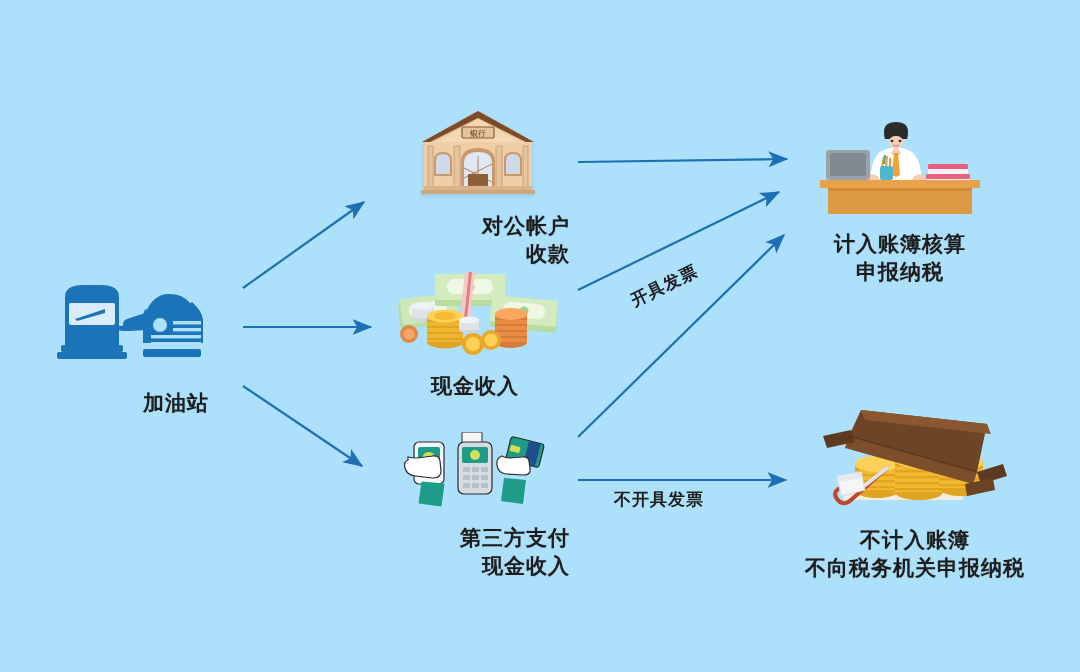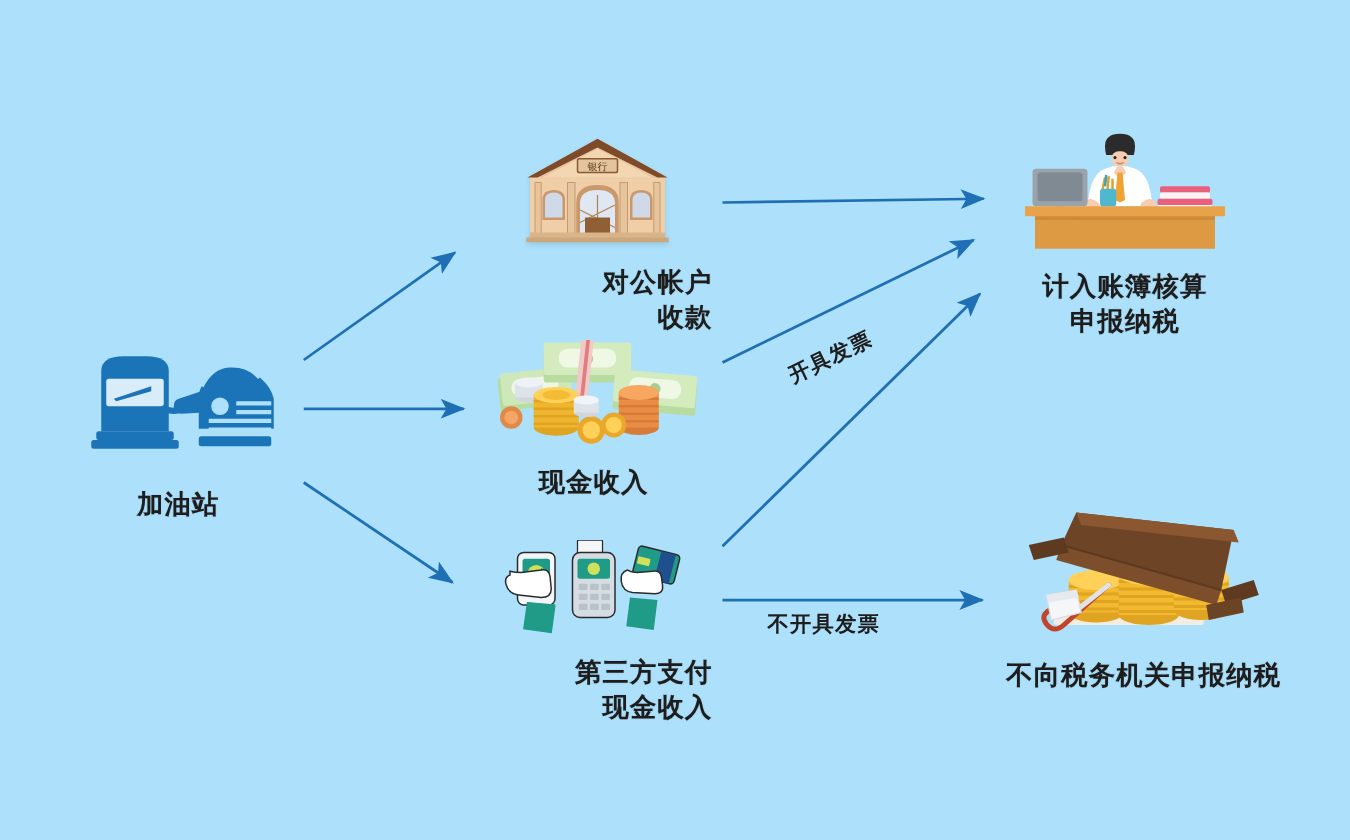--- a/index.html
+++ b/index.html
@@ -91,21 +91,21 @@
     </g>
 
     <g>
       <line x1="578" y1="480" x2="786" y2="480" stroke="#1f6fb5" stroke-width="2.2" marker-end="url(#ah)"></line>
     </g>
   </svg>
 
   <div class="arrow-label" style="left:632px; top:290px; transform: rotate(-26deg); transform-origin: left center;">开具发票</div>
   <div class="arrow-label" style="left:614px; top:488px;">不开具发票</div>
 
-  <div class="node" style="left:60px; top:275px; width:165px;">
+  <div class="node" style="left:44px; top:275px; width:165px;text-align:right;">
     <div class="icon-wrap gas" style="width:160px;height:92px;">
       <svg width="160" height="92" viewBox="0 0 160 92">
 
         <path d="M18 22 q0 -12 18 -12 h18 q18 0 18 12 v48 h-54 z" fill="#1c74b8"></path>
         <rect x="22" y="28" width="46" height="22" rx="2" fill="#d8ecfa"></rect>
 
         <path d="M28 44 L58 34 L58 38 L30 46 Z" fill="#1c74b8"></path>
         <rect x="14" y="70" width="62" height="7" rx="2" fill="#1c74b8"></rect>
         <rect x="10" y="77" width="70" height="7" rx="2" fill="#1c74b8"></rect>
 
@@ -282,21 +282,21 @@
           <path d="M104 24 q-6 2 -5 9 q1 8 9 9 l18 1 q7 0 6 -7 l-1 -7 q-1 -5 -7 -4 l-12 1 q-5 0 -8 -2 z" fill="#ffffff" stroke="#2b2b2b" stroke-width="1.2"></path>
           <path d="M106 46 l22 2 l-3 24 l-22 -3 z" fill="#1f9b87"></path>
         </g>
       </svg>
     </div>
     <div style="height:14px;"></div>
     <div class="node-label">第三方支付</div>
     <div class="node-label">现金收入</div>
   </div>
 
-  <div class="node" style="left:795px; top:105px; width:210px;text-align:center;">
+  <div class="node" style="left:795px; top:120px; width:210px;text-align:center;">
     <div class="icon-wrap" style="width:180px;height:96px;">
       <svg width="180" height="96" viewBox="0 0 180 96">
 
         <g>
           <path d="M74 12 q0 -10 12 -10 q12 0 12 10 q0 4 -1 7 l-22 0 q-1 -3 -1 -7 z" fill="#2b2b2b"></path>
           <rect x="79" y="16" width="14" height="12" rx="6" fill="#f6cdb0"></rect>
           <circle cx="82" cy="21" r="1.3" fill="#2b2b2b"></circle>
           <circle cx="90" cy="21" r="1.3" fill="#2b2b2b"></circle>
           <path d="M83 25 q3 2 6 0" stroke="#b9846b" stroke-width="1" fill="none"></path>
           <path d="M60 60 q2 -26 14 -30 l6 -2 l12 0 l6 2 q12 4 14 30 z" fill="#ffffff"></path>
@@ -387,16 +387,17 @@
           <path d="M34 38 L162 74 L158 86 L30 50 Z" fill="#7d4e2c"></path>
           <path d="M46 12 L172 26 L176 36 L50 22 Z" fill="#8b5731"></path>
           <path d="M8 38 L36 32 L40 44 L12 50 Z" fill="#5e3a20"></path>
           <path d="M162 74 L188 66 L192 78 L166 86 Z" fill="#5e3a20"></path>
           <path d="M150 86 L178 80 L180 92 L152 98 Z" fill="#6b4325"></path>
           <path d="M34 38 L162 74" stroke="#5c3a20" stroke-width="1.5"></path>
         </g>
       </svg>
     </div>
     <div style="height:10px;"></div>
+    <div class="node-label">不计入账簿</div>
     <div class="node-label">不向税务机关申报纳税</div>
   </div>
 
 </div>
 
 </body></html>

